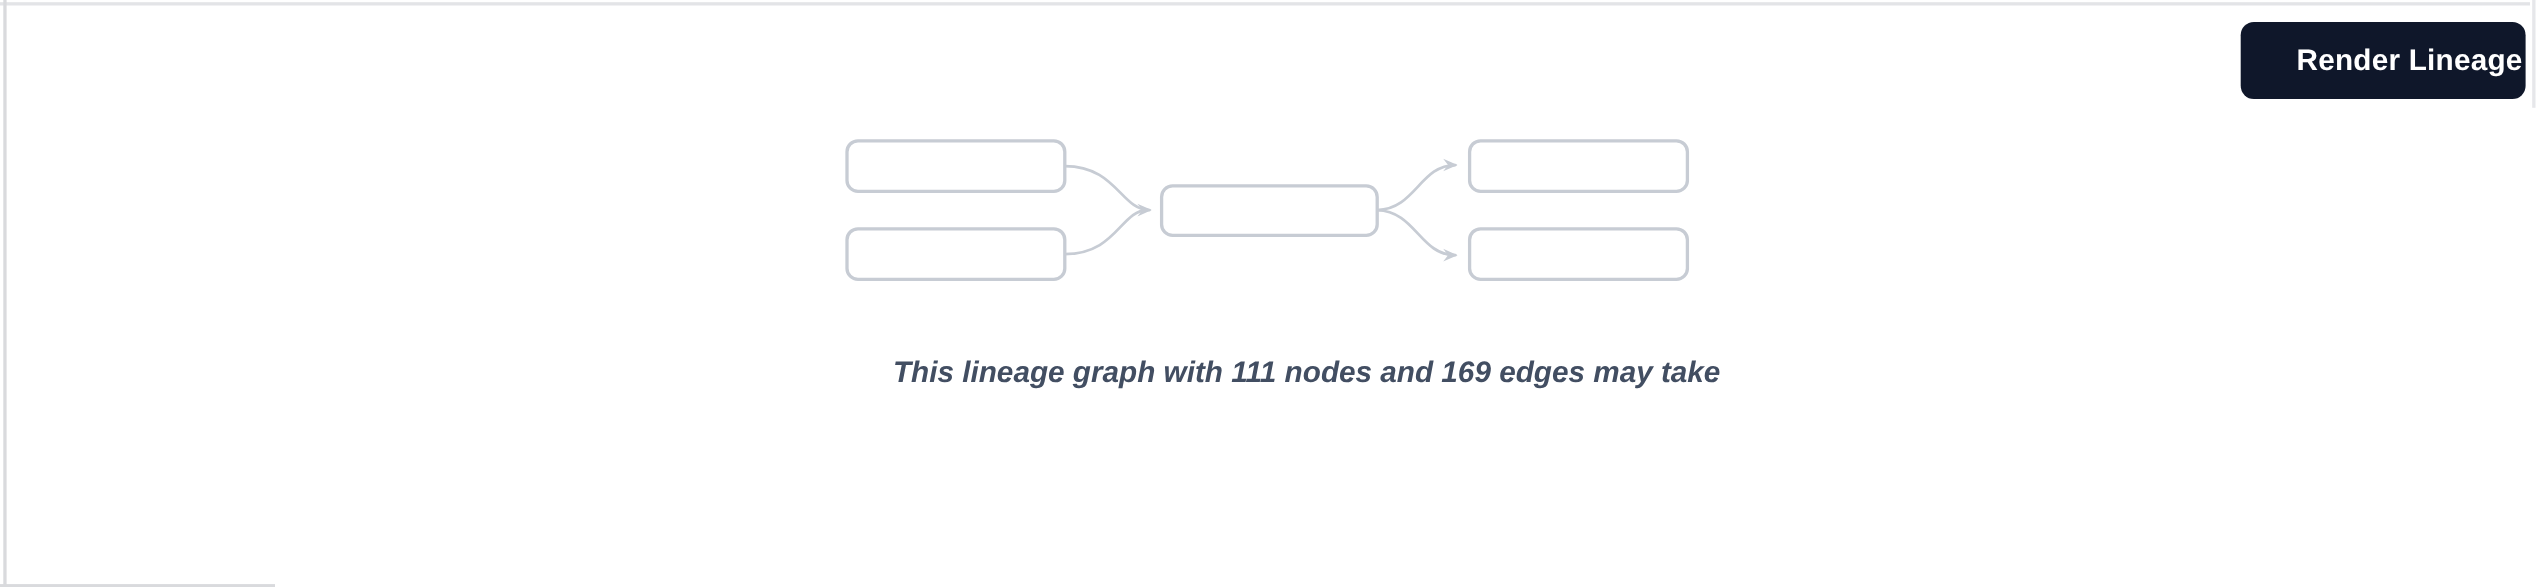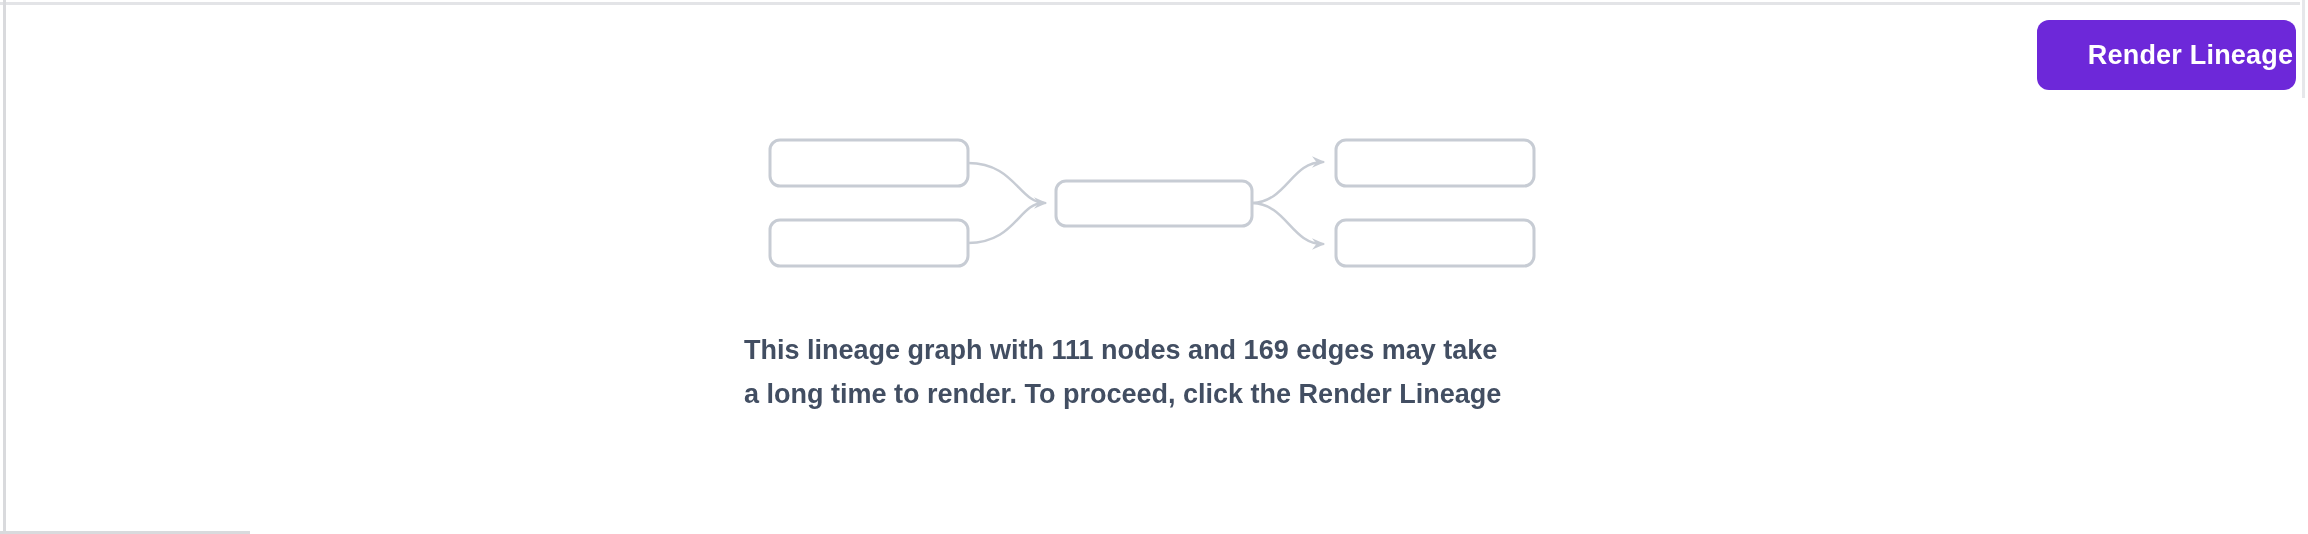--- a/index.html
+++ b/index.html
@@ -26,41 +26,42 @@
   }
   .border-bottom-left {
     position: absolute; bottom: 0; left: 0; width: 250px; height: 3px;
     background: #d9dadd;
   }
 
   
   .render-btn {
     position: absolute; top: 20px; right: 12px;
     width: 259px; height: 70px;
-    background: #6d28d9;
+    background: #0f172a;
     color: #ffffff;
     font-family: "Liberation Sans", sans-serif;
     font-size: 27px;
     font-weight: 700;
     border: none;
     border-radius: 12px;
     cursor: pointer;
     display: flex; align-items: center; justify-content: center;
     letter-spacing: 0.2px;
     padding-left: 48px;
   }
 
   
   .content {
     position: absolute;
-    top: 138px;
+    top: 126px;
     left: 50%;
     transform: translateX(-50%);
     width: 820px;
-    text-align: left;
+    text-align: right;
+    font-style: italic;
   }
   .diagram {
     display: block;
     width: 775px;
     height: 130px;
     margin: 0 auto;
   }
   .message {
     margin-top: 60px;
     font-size: 27px;
@@ -100,16 +101,15 @@
       <rect x="3" y="2" width="198" height="46" rx="10"></rect>
       <rect x="3" y="82" width="198" height="46" rx="10"></rect>
       <rect x="289" y="43" width="196" height="45" rx="10"></rect>
       <rect x="569" y="2" width="198" height="46" rx="10"></rect>
       <rect x="569" y="82" width="198" height="46" rx="10"></rect>
     </g>
   </svg>
 
   <div class="message" aria-label="This lineage graph with 111 nodes and 169 edges may take a long time to render. To proceed, click the Render Lineage button.">
     <div class="line">This lineage graph with 111 nodes and 169 edges may take</div>
-    <div class="line">a long time to render. To proceed, click the Render Lineage</div>
   </div>
 
 </div>
 
 </body></html>

